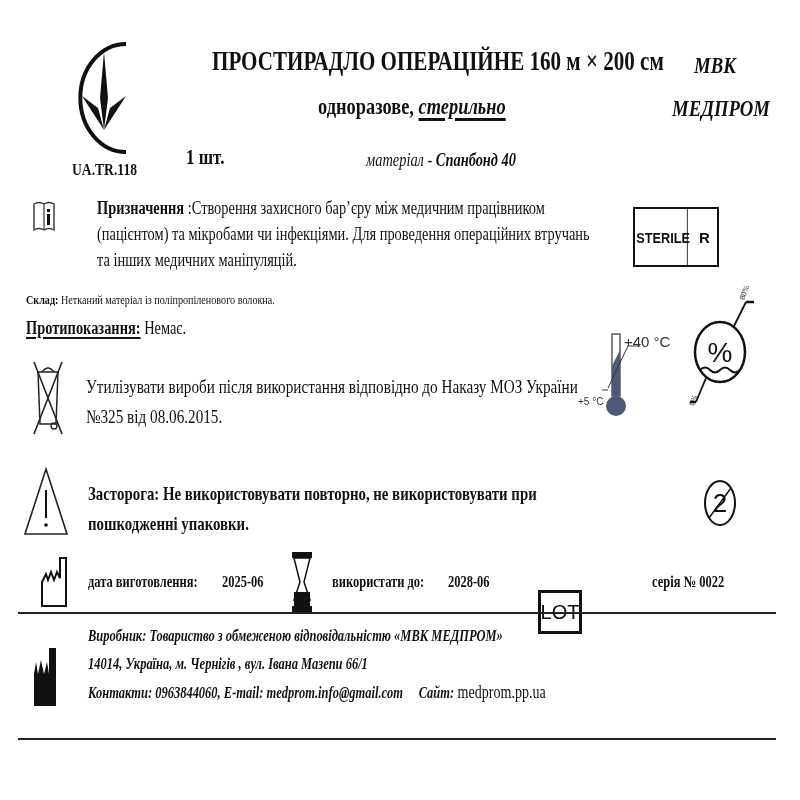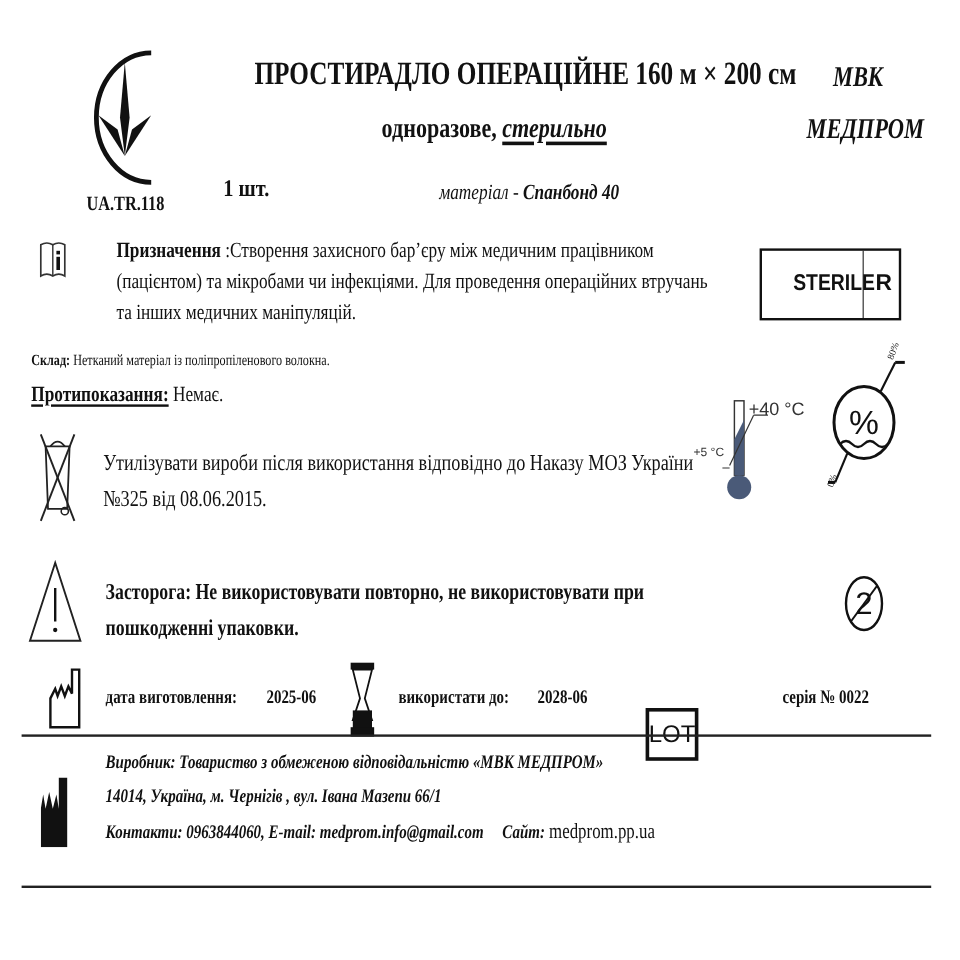--- a/index.html
+++ b/index.html
@@ -20,21 +20,21 @@
   .composition { left:26px; top:292px; font-size:13px; white-space:nowrap; transform:scaleX(0.78); transform-origin:left top; }
   .composition b { font-weight:bold; }
   .contra { left:26px; top:318px; font-size:18px; white-space:nowrap; transform:scaleX(0.8); transform-origin:left top; }
   .contra b { font-weight:bold; text-decoration:underline; text-decoration-thickness:2px; text-underline-offset:3px; }
   .disposal { left:86px; top:372px; width:640px; font-size:19px; line-height:30px; transform:scaleX(0.8); transform-origin:left top; }
   .warning { left:88px; top:479px; width:620px; font-size:19px; font-weight:bold; line-height:30px; transform:scaleX(0.78); transform-origin:left top; }
   .row-label { font-size:16px; font-weight:bold; white-space:nowrap; transform:scaleX(0.78); transform-origin:left top; top:573px; }
   .maker { left:88px; top:622px; font-size:16px; font-weight:bold; font-style:italic; line-height:28px; white-space:nowrap; transform:scaleX(0.78); transform-origin:left top; }
   .maker .plain { font-style:normal; font-weight:normal; font-size:18px; }
   .hr { position:absolute; left:18px; width:758px; height:2px; background:#222; }
-  .sterile-box { left:633px; top:207px; width:82px; height:56px; border:2px solid #111; display:flex; font-family:"Liberation Sans", sans-serif; font-weight:bold; font-size:19px;padding-left:32px; }
+  .sterile-box { left:633px; top:207px; width:82px; height:56px; border:2px solid #111; display:flex; font-family:"Liberation Sans", sans-serif; font-weight:bold; font-size:15px; }
   .sterile-box span { display:flex; align-items:center; justify-content:center; }
   .sterile-box .s { width:56px; border-right:1.5px solid #111; transform:scaleX(0.85); }
   .sterile-box .r { flex:1; }
   .lot-box { left:538px; top:558px; width:38px; height:38px; border:3px solid #111; font-family:"Liberation Sans", sans-serif; font-size:20px; display:flex; align-items:center; justify-content:center;margin-top:32px; }
 </style>
 </head>
 <body>
 
 <svg class="abs" style="left:74px;top:38px" width="60" height="120" viewBox="0 0 60 120">
   <path d="M52 6 A 44 52 0 1 0 52 114" fill="none" stroke="#111" stroke-width="4"></path>
@@ -85,21 +85,21 @@
 
 <svg class="abs" style="left:578px;top:328px" width="80" height="92" viewBox="0 0 80 92">
   <rect x="34" y="6" width="8" height="62" fill="none" stroke="#333" stroke-width="1.2"></rect>
   <path d="M34 38 L42 22 L42 68 L34 68 Z" fill="#4a5a78"></path>
   <circle cx="38" cy="78" r="10" fill="#4a5a78"></circle>
   <line x1="30" y1="60" x2="50" y2="18" stroke="#333" stroke-width="1"></line>
   <line x1="50" y1="18" x2="62" y2="18" stroke="#333" stroke-width="1"></line>
   <line x1="24" y1="62" x2="30" y2="62" stroke="#333" stroke-width="1"></line>
 </svg>
 <div class="abs" style="left:624px;top:333px;font-family:'Liberation Sans',sans-serif;font-size:15px;color:#333;">+40 °C</div>
-<div class="abs" style="left:578px;top:372px;font-family:'Liberation Sans',sans-serif;font-size:10px;color:#333;text-align:center;">+5 °C</div>
+<div class="abs" style="left:578px;top:396px;font-family:'Liberation Sans',sans-serif;font-size:10px;color:#333;text-align:center;">+5 °C</div>
 
 <svg class="abs" style="left:690px;top:290px" width="70" height="130" viewBox="0 0 70 130">
   <ellipse cx="30" cy="62" rx="25" ry="30" fill="none" stroke="#111" stroke-width="2.5"></ellipse>
   <text x="30" y="72" font-family="Liberation Sans, sans-serif" font-size="28" text-anchor="middle" fill="#111">%</text>
   <path d="M10 80 q5 -5 10 0 q5 5 10 0 q5 -5 10 0 q5 5 10 0" fill="none" stroke="#111" stroke-width="2"></path>
   <line x1="44" y1="36" x2="56" y2="12" stroke="#111" stroke-width="1.8"></line>
   <line x1="56" y1="12" x2="64" y2="12" stroke="#111" stroke-width="2.5"></line>
   <line x1="16" y1="88" x2="6" y2="112" stroke="#111" stroke-width="1.8"></line>
   <line x1="0" y1="112" x2="6" y2="112" stroke="#111" stroke-width="2.5"></line>
 </svg>

